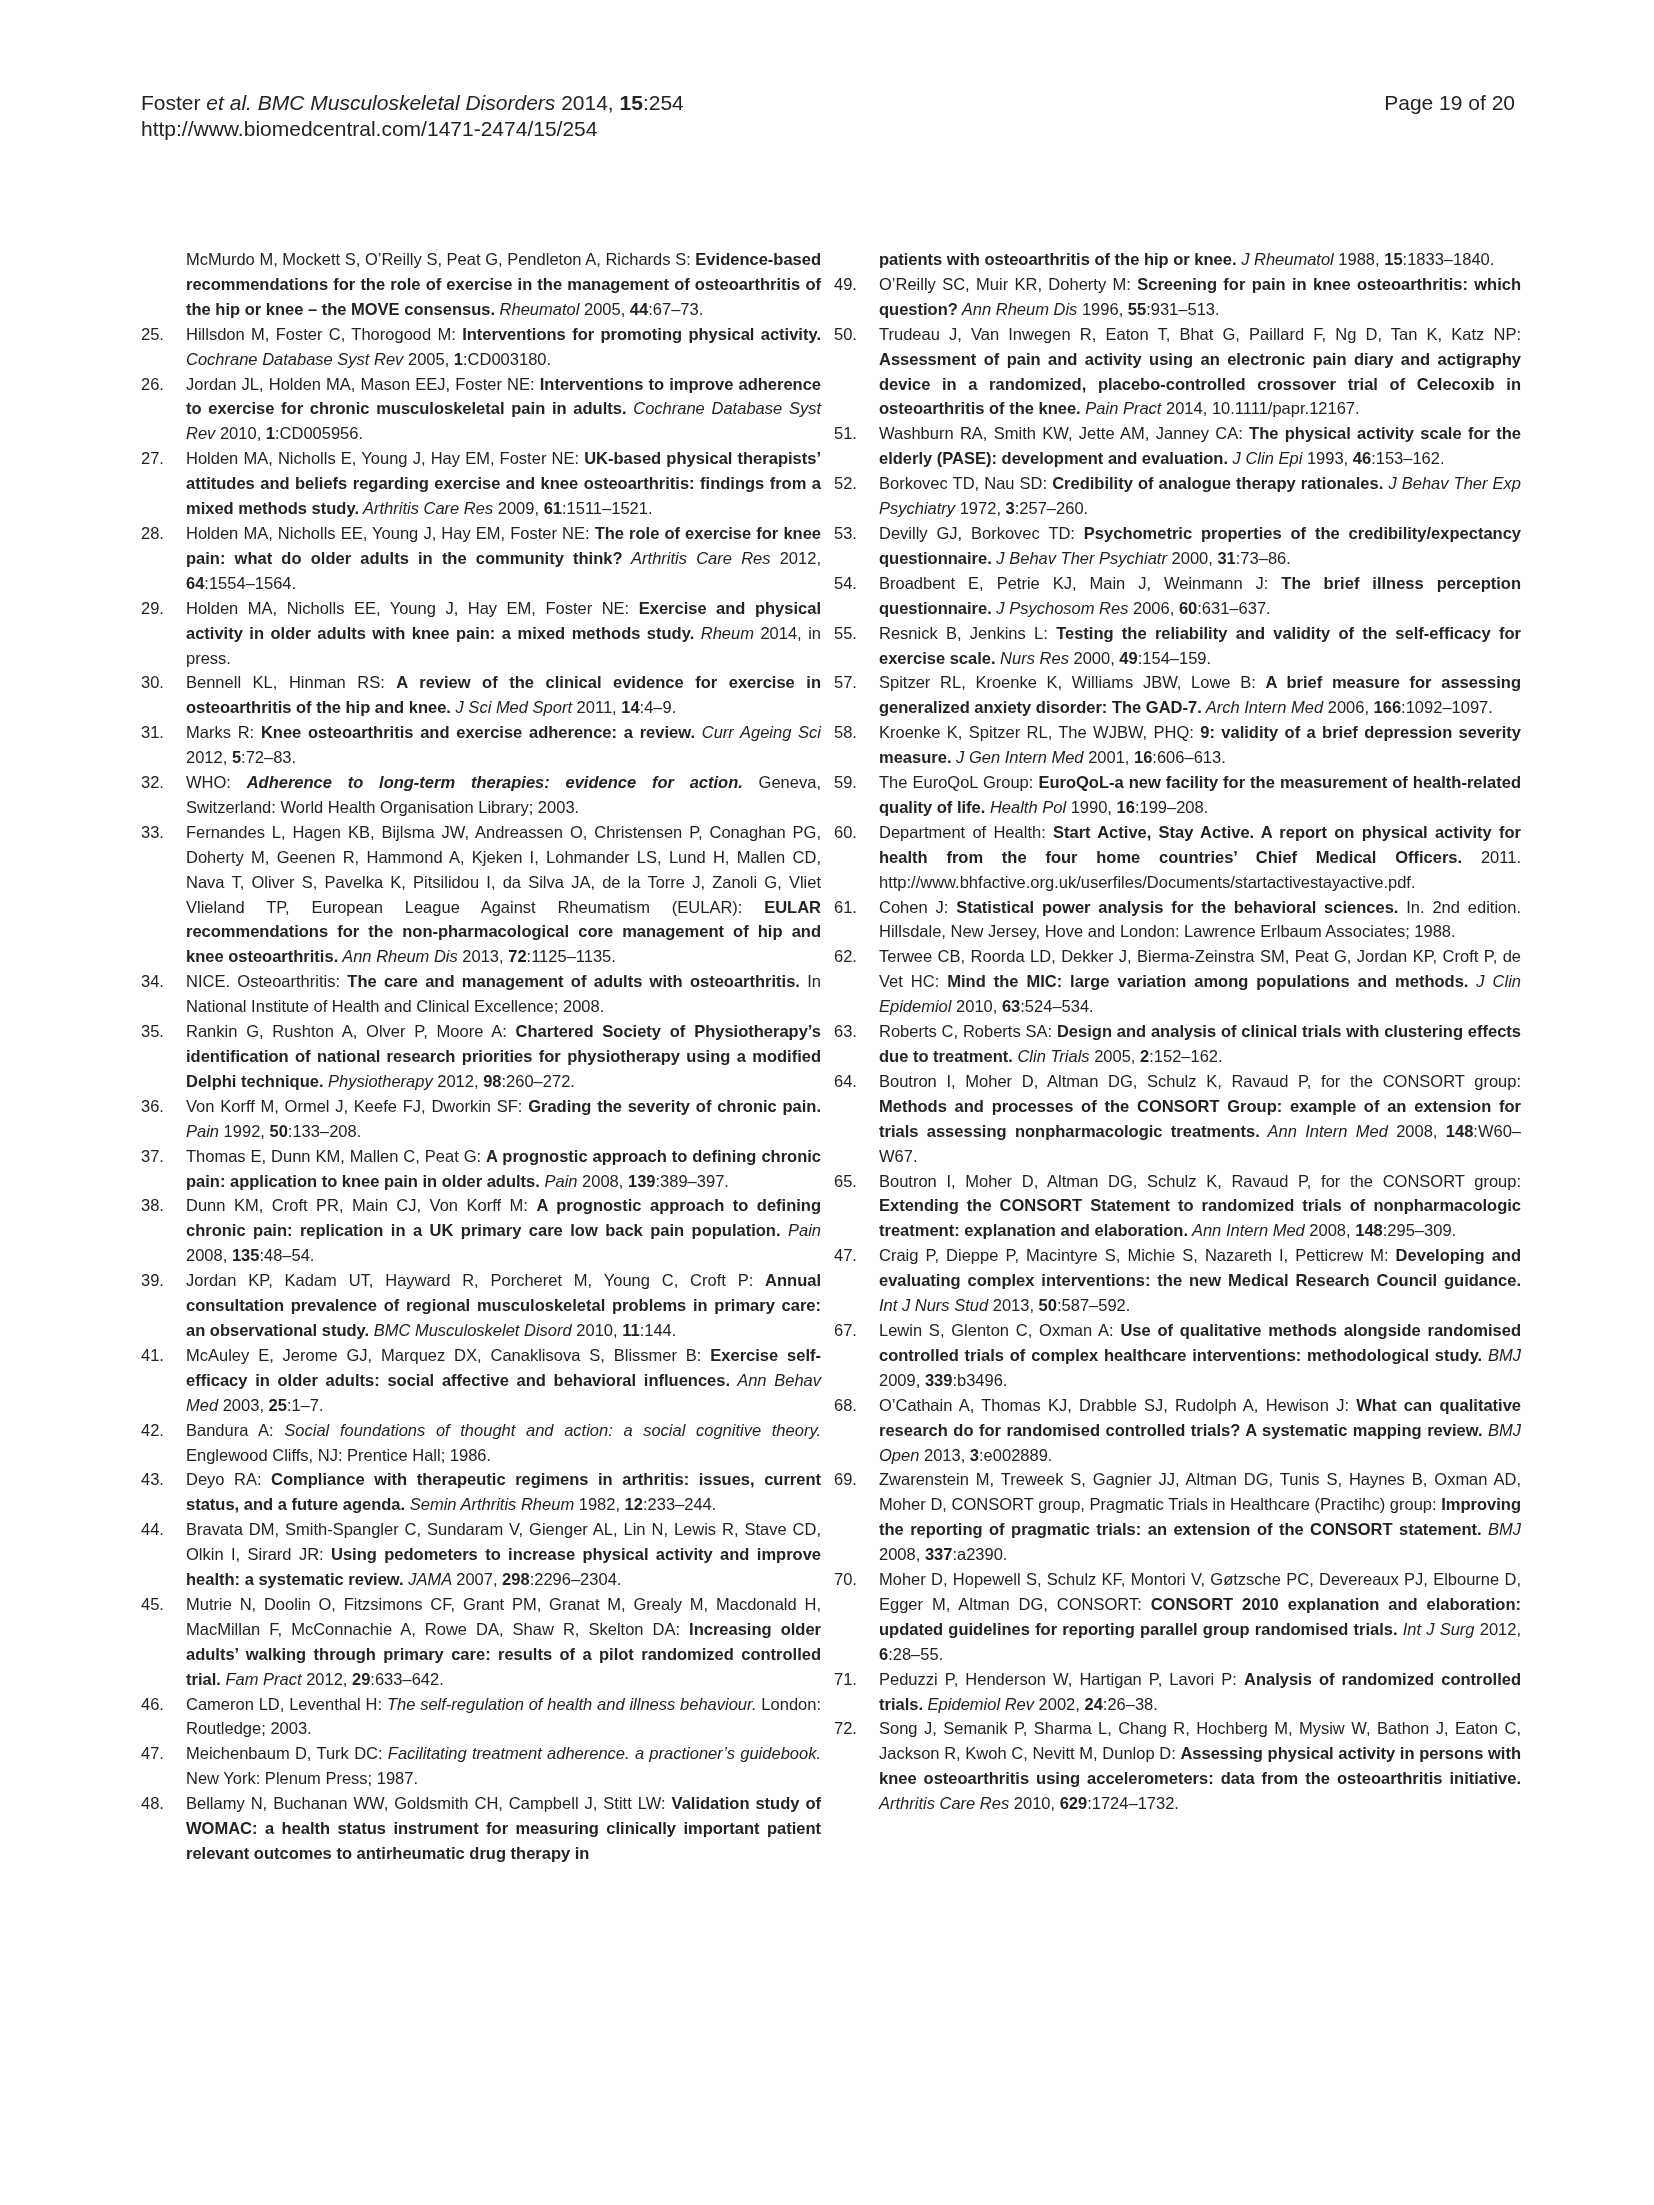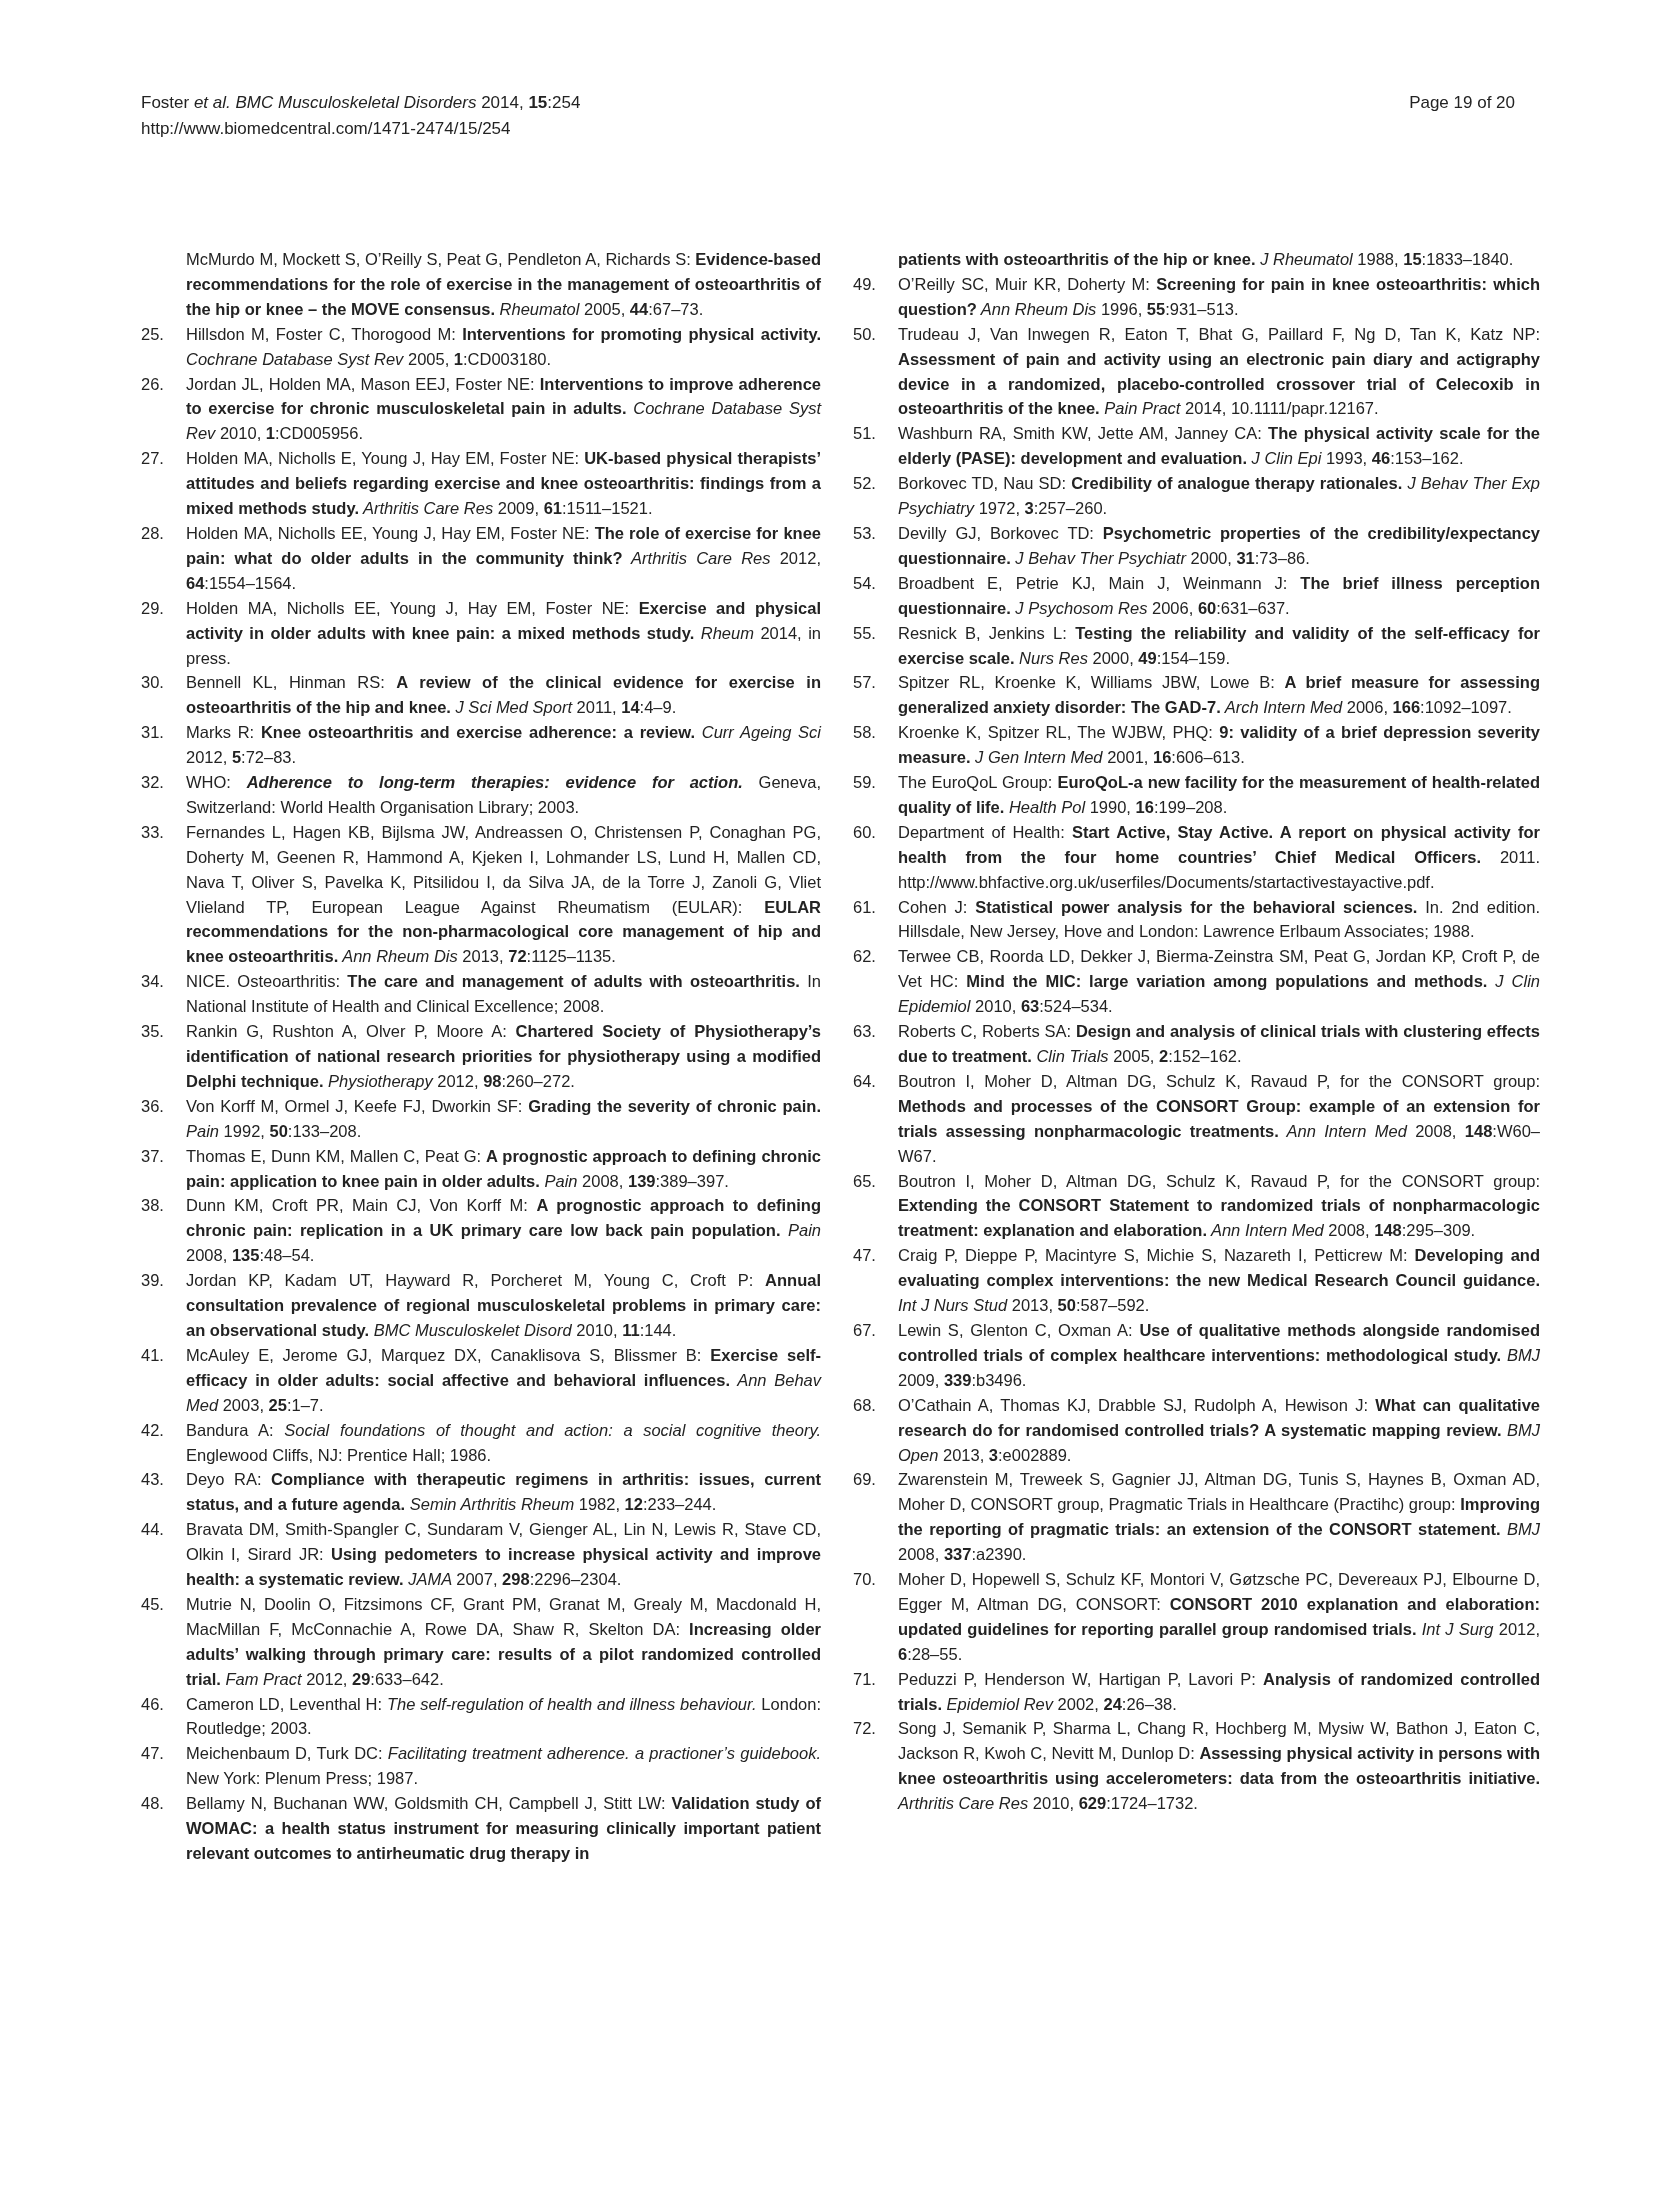--- a/index.html
+++ b/index.html
@@ -12,32 +12,32 @@
     color:#232323;
     overflow:hidden;
   }
   .header{
     position:absolute;
     left:141px;top:90px;
     width:1374px;
     display:flex;
     justify-content:space-between;
     align-items:flex-start;
-    font-size:17px;
+    font-size:21px;
     line-height:26px;
   }
   .header-left{max-width:900px;}
   .header-citation{display:block;}
   .header-url{display:block;}
   .header-page{white-space:nowrap;}
   .columns{
     position:absolute;
     left:141px;top:247px;
     display:flex;
-    gap:32px;
+    gap:13px;
   }
   .col{display:block;}
   .col-left{width:680px;}
   .col-right{width:687px;}
   .ref{
     display:flex;
     font-size:16.5px;
     line-height:24.9px;
   }
   .ref-num{

